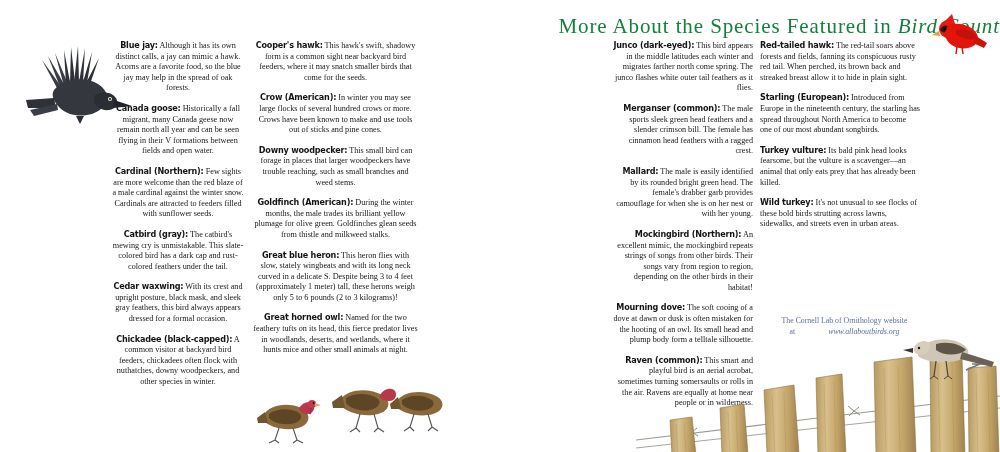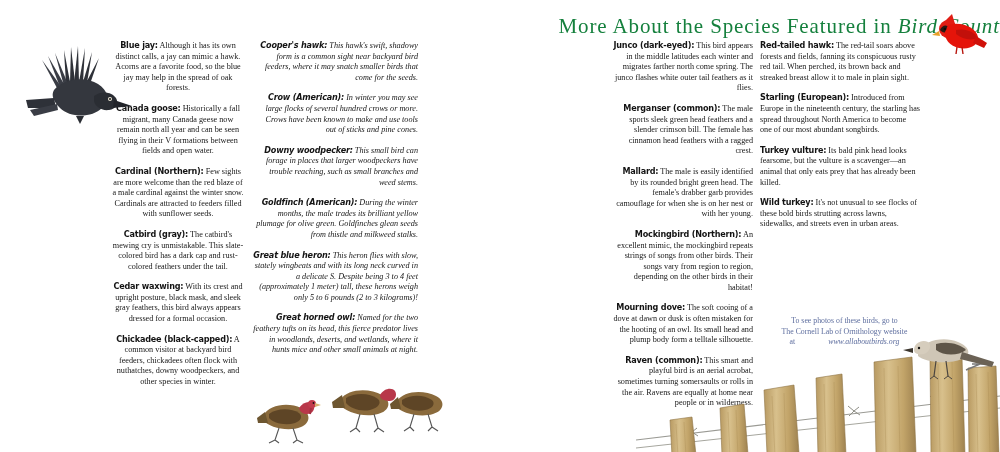--- a/index.html
+++ b/index.html
@@ -32,21 +32,21 @@
   .cols{
     position:absolute;top:40px;left:0;width:1000px;height:330px;
   }
   .col{
     position:absolute;top:0;
     font-size:8.2px;
     line-height:10.6px;
     color:#171717;
   }
   .col1{left:112px;width:132px;text-align:center;}
-  .col2{left:253px;width:165px;text-align:right;font-style:italic;}
+  .col2{left:253px;width:165px;text-align:center;}
   .col3{left:613px;width:140px;text-align:right;}
   .col4{left:760px;width:160px;text-align:left;}
 
   .entry{margin-bottom:9px;}
   .entry .nm{
     font-family:"DejaVu Sans", sans-serif;
     font-size:8.1px;
     font-weight:600;
     letter-spacing:-.2px;
     color:#141414;
@@ -114,30 +114,29 @@
     <div class="col col3">
       <div class="entry"><span class="nm">Junco (dark-eyed):</span><span class="bd"> This bird appears in the middle latitudes each winter and migrates farther north come spring. The junco flashes white outer tail feathers as it flies.</span></div>
       <div class="entry"><span class="nm">Merganser (common):</span><span class="bd"> The male sports sleek green head feathers and a slender crimson bill. The female has cinnamon head feathers with a ragged crest.</span></div>
       <div class="entry"><span class="nm">Mallard:</span><span class="bd"> The male is easily identified by its rounded bright green head. The female's drabber garb provides camouflage for when she is on her nest or with her young.</span></div>
       <div class="entry"><span class="nm">Mockingbird (Northern):</span><span class="bd"> An excellent mimic, the mockingbird repeats strings of songs from other birds. Their songs vary from region to region, depending on the other birds in their habitat!</span></div>
       <div class="entry"><span class="nm">Mourning dove:</span><span class="bd"> The soft cooing of a dove at dawn or dusk is often mistaken for the hooting of an owl. Its small head and plump body form a telltale silhouette.</span></div>
       <div class="entry"><span class="nm">Raven (common):</span><span class="bd"> This smart and playful bird is an aerial acrobat, sometimes turning somersaults or rolls in the air. Ravens are equally at home near people or in wilderness.</span></div>
     </div>
 
     <div class="col col4">
-      <div class="entry"><span class="nm">Red-tailed hawk:</span><span class="bd"> The red-tail soars above forests and fields, fanning its conspicuous rusty red tail. When perched, its brown back and streaked breast allow it to male in plain sight.</span></div>
+      <div class="entry"><span class="nm">Red-tailed hawk:</span><span class="bd"> The red-tail soars above forests and fields, fanning its conspicuous rusty red tail. When perched, its brown back and streaked breast allow it to hide in plain sight.</span></div>
       <div class="entry"><span class="nm">Starling (European):</span><span class="bd"> Introduced from Europe in the nineteenth century, the starling has spread throughout North America to become one of our most abundant songbirds.</span></div>
       <div class="entry"><span class="nm">Turkey vulture:</span><span class="bd"> Its bald pink head looks fearsome, but the vulture is a scavenger—an animal that only eats prey that has already been killed.</span></div>
       <div class="entry"><span class="nm">Wild turkey:</span><span class="bd"> It's not unusual to see flocks of these bold birds strutting across lawns, sidewalks, and streets even in urban areas.</span></div>
     </div>
 
   </div>
 
   <div class="footnote">
-    <div>To see photos of these birds, go to</div>
     <div>The Cornell Lab of Ornithology website</div>
     <div><span>at </span><span class="url">www.allaboutbirds.org</span></div>
   </div>
 
   <div class="art crow">
     <svg viewBox="0 0 112 112" width="112" height="112" aria-hidden="true">
       <g fill="#2e3138">
 
         <path d="M40 12 L46 44 L42 46 Z"></path>
         <path d="M47 9 L51 44 L46 45 Z"></path>

